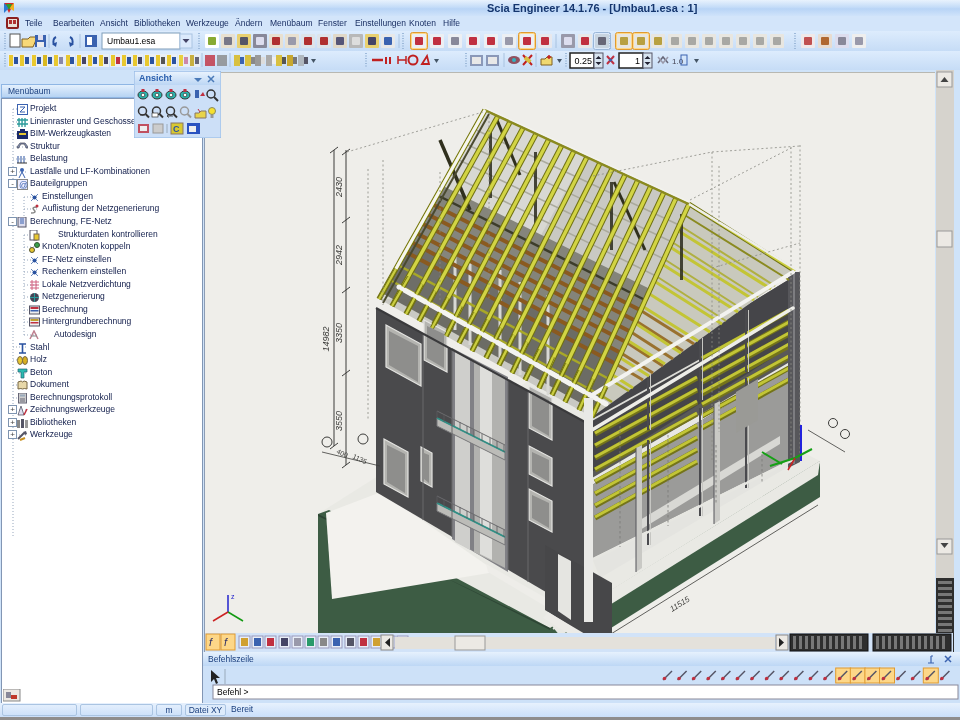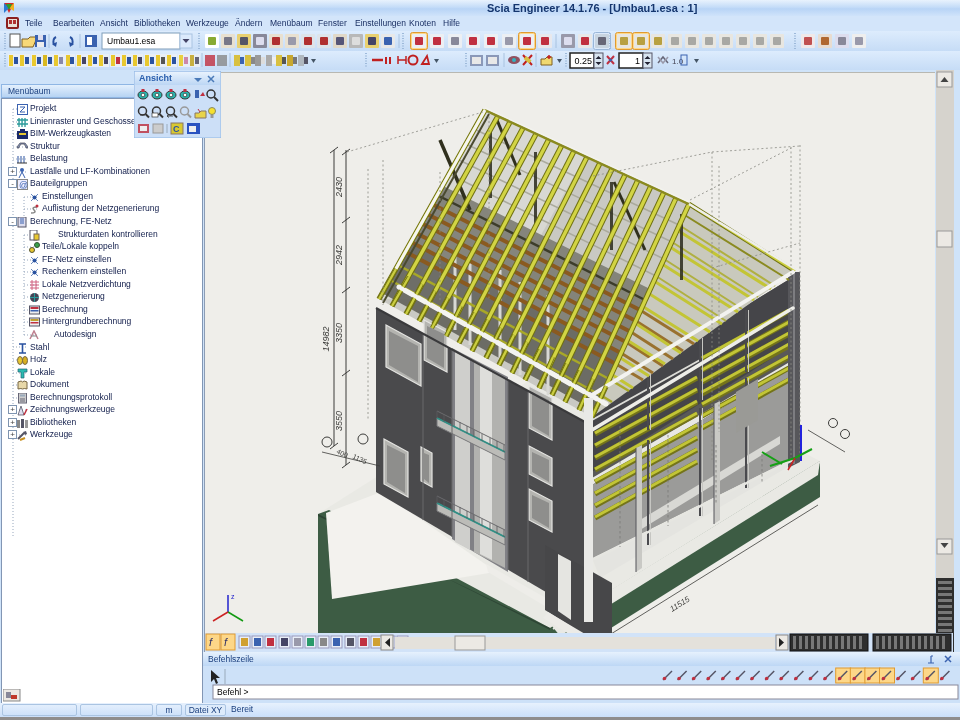--- a/index.html
+++ b/index.html
@@ -384,21 +384,21 @@
           <rect x="1" width="7" height="10" fill="#fff" stroke="#556"></rect>
           <rect x="5" y="4" width="5" height="6" fill="#e8c830" stroke="#765"></rect>
         </svg>
         <span style="position:absolute;left:56px;top:0">Strukturdaten kontrollieren</span>
       </div>
       <div class="ti" style="left:0;top:142.1px;height:13px">
         <svg class="abs" style="left:27px;top:1px" width="11" height="11">
           <circle cx="3" cy="8" r="2.5" fill="#e8c830" stroke="#553"></circle>
           <circle cx="8" cy="3" r="2.5" fill="#3aa04a" stroke="#353"></circle>
         </svg>
-        <span style="position:absolute;left:40px;top:0">Teile/Lokale koppeln</span>
+        <span style="position:absolute;left:40px;top:0">Knoten/Knoten koppeln</span>
       </div>
       <div class="ti" style="left:0;top:154.6px;height:13px">
         <svg class="abs" style="left:27px;top:1px" width="11" height="11">
           <path d="M2 2 l7 7 M2 9 l7 -7" stroke="#6a8ac0"></path>
           <circle cx="5.5" cy="5.5" r="2" fill="#2a52a0"></circle>
         </svg>
         <span style="position:absolute;left:40px;top:0">FE-Netz einstellen</span>
       </div>
       <div class="ti" style="left:0;top:167.2px;height:13px">
         <svg class="abs" style="left:27px;top:1px" width="11" height="11">
@@ -453,21 +453,21 @@
         <svg class="abs" style="left:15px;top:1px" width="11" height="11">
           <ellipse cx="3" cy="5.5" rx="2.5" ry="4" fill="#e8c830" stroke="#764"></ellipse>
           <ellipse cx="8" cy="5.5" rx="2.5" ry="4" fill="#d8b020" stroke="#764"></ellipse>
         </svg>
         <span style="position:absolute;left:28px;top:0">Holz</span>
       </div>
       <div class="ti" style="left:0;top:267.6px;height:13px">
         <svg class="abs" style="left:15px;top:1px" width="11" height="11">
           <path d="M1 1 h9 v3 h-3 v6 h-3 v-6 h-3 z" fill="#2abab0" stroke="#267" stroke-width="0.7"></path>
         </svg>
-        <span style="position:absolute;left:28px;top:0">Lokale</span>
+        <span style="position:absolute;left:28px;top:0">Beton</span>
       </div>
       <div class="ti" style="left:0;top:280.1px;height:13px">
         <svg class="abs" style="left:15px;top:1px" width="11" height="11">
           <path d="M1 2 q4 -2 4.5 0 q1 -2 4.5 0 v7 q-3 -1 -4.5 0 q-1 -1 -4.5 0 z" fill="#e8d8a8" stroke="#764"></path>
         </svg>
         <span style="position:absolute;left:28px;top:0">Dokument</span>
       </div>
       <div class="ti" style="left:0;top:292.7px;height:13px">
         <svg class="abs" style="left:15px;top:1px" width="11" height="11">
           <rect width="8" height="10" x="1.5" fill="#ccc" stroke="#667"></rect>

